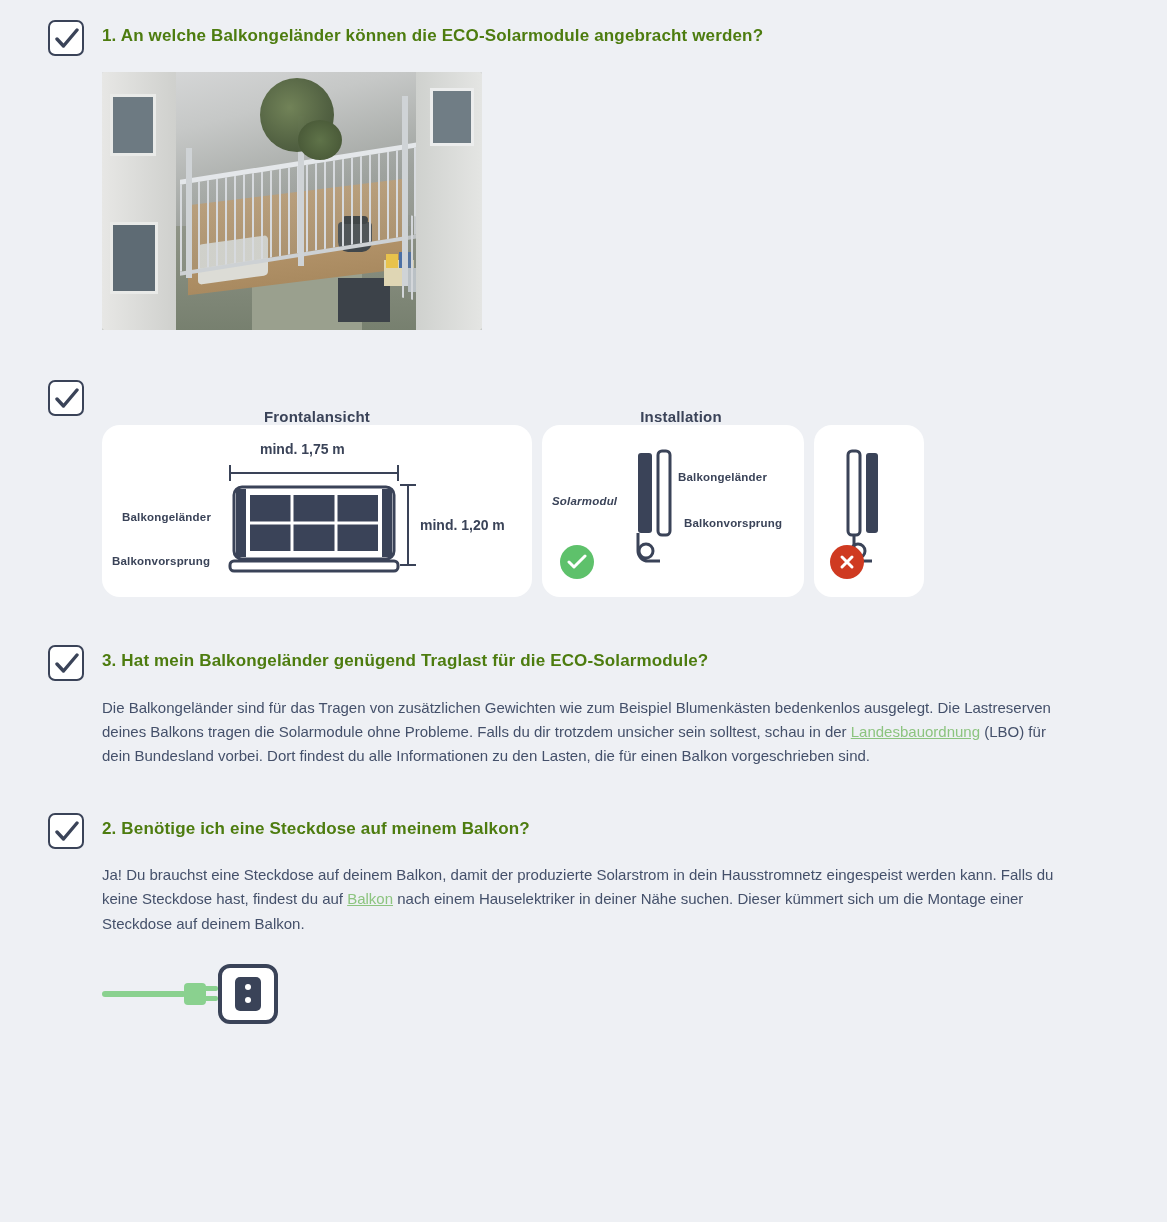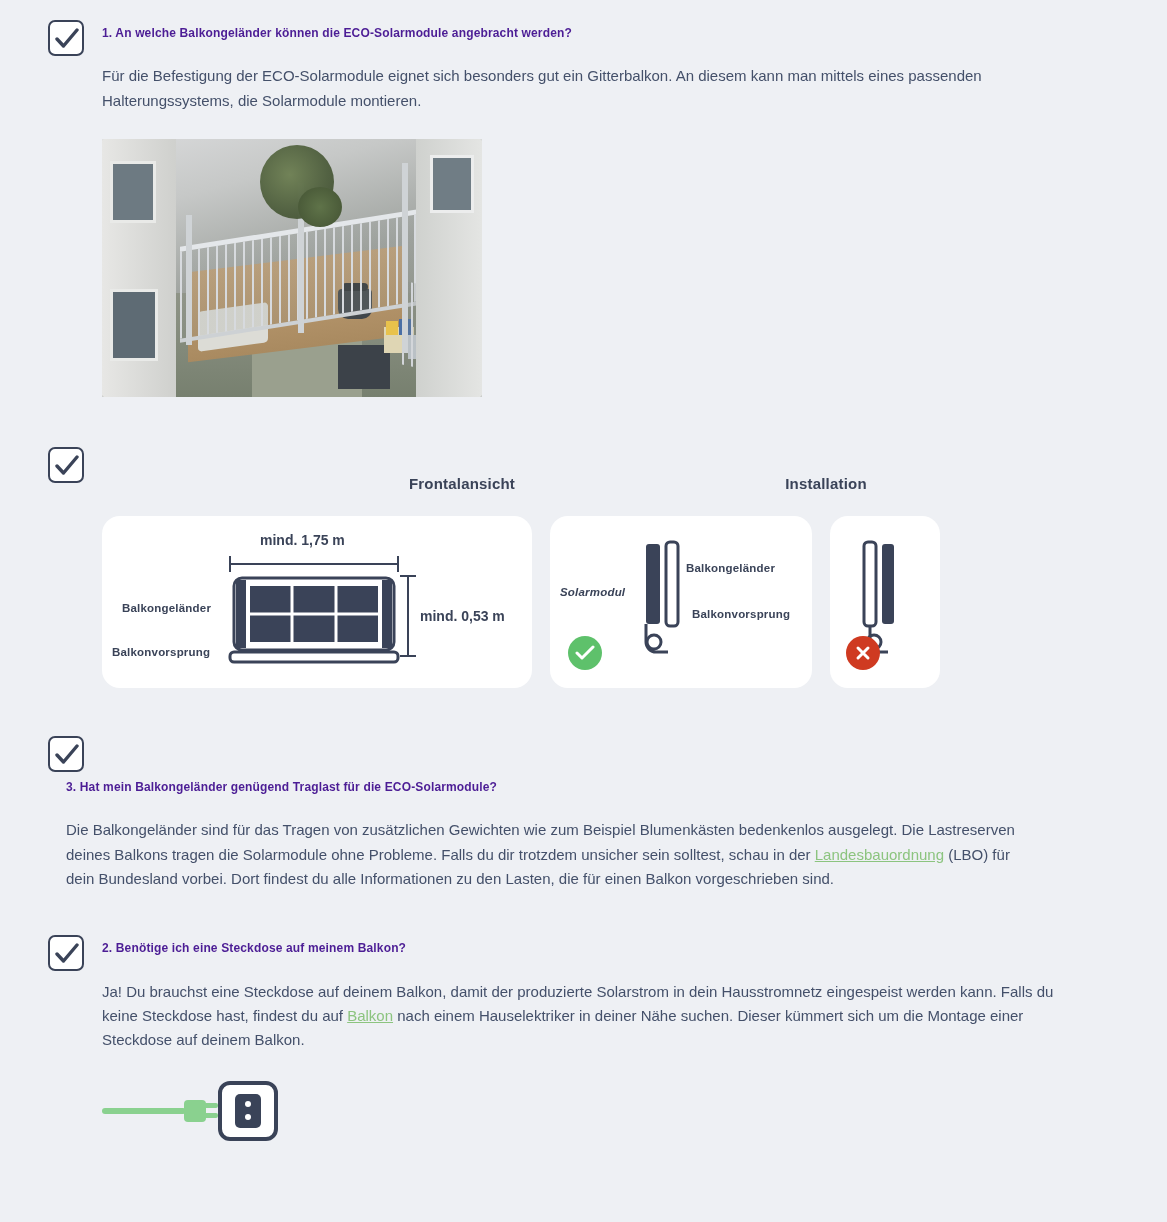--- a/index.html
+++ b/index.html
@@ -31,23 +31,23 @@
     background: #fff;
     position: relative;
     margin-top: 2px;
   }
   .check-box svg { position:absolute; left:5px; top:6px; }
   .faq-body {
     margin-left: 18px;
     width: 1000px;
   }
   .q-title {
-    font-size: 12px;
+    font-size: 17px;
     font-weight: bold;
-    color: #4c1d95;
+    color: #4d7c0f;
     letter-spacing: 0.15px;
     margin: 8px 0 0 0;
     line-height: 1.2;
   }
   .q-text {
     font-size: 15px;
     line-height: 1.62;
     color: #44506a;
     margin-top: 24px;
     width: 965px;
@@ -99,23 +99,23 @@
   .ph-grill { position:absolute; left:236px; top:150px; width:34px; height:30px; background:#41474b; border-radius:4px 4px 10px 10px;}
   .ph-grill:after { content:''; position:absolute; left:4px; top:-6px; width:26px; height:8px; background:#2f3437; border-radius:4px;}
   .ph-box { position:absolute; left:282px; top:188px; width:30px; height:26px; background:#dfd6b4;}
   .ph-box2 { position:absolute; left:306px; top:196px; width:26px; height:24px; background:#c8cfd6;}
   .ph-yellow { position:absolute; left:284px; top:182px; width:12px; height:14px; background:#e8c24c;}
   .ph-blue { position:absolute; left:297px; top:180px; width:12px; height:16px; background:#4a6fa5;}
   .ph-shadowbox { position:absolute; left:236px; top:206px; width:52px; height:44px; background:#3c4249; }
 
   
   .diagram-section { margin-top: 30px; }
-  .diagram-titles { display:flex;justify-content:center; }
+  .diagram-titles { display:flex; }
   .dt { font-size:15px; font-weight:bold; color:#3a4358; letter-spacing:.2px; }
-  .cards { display:flex; gap:18px; margin-top:24px; }
+  .cards { display:flex; gap:10px; margin-top:0; }
   .card {
     background:#fff; border-radius:18px;
   }
   .card-front { width:430px; height:172px; position:relative; }
   .card-side { width:262px; height:172px; position:relative; }
   .card-side2 { width:110px; height:172px; position:relative; }
   .lbl { position:absolute; font-size:11.5px; font-weight:bold; color:#3a4358; letter-spacing:.2px;}
   .dim { position:absolute; font-size:14px; font-weight:bold; color:#3a4358; }
 
   .badge-ok, .badge-no {
@@ -145,21 +145,20 @@
 <div class="page">
 
   <div class="faq-item" style="padding-top:18px;">
     <div class="check-box">
       <svg width="24" height="22" viewBox="0 0 24 22">
           <path d="M2 11 L8.5 18 L22 2" fill="none" stroke="#3a4358" stroke-width="3.4" stroke-linecap="round" stroke-linejoin="round"></path>
         </svg>
     </div>
     <div class="faq-body">
       <div class="q-title">1. An welche Balkongeländer können die ECO-Solarmodule angebracht werden?</div>
-      <div class="q-text">Für die Befestigung der ECO-Solarmodule eignet sich besonders gut ein Gitterbalkon. An diesem kann man mittels eines passenden Halterungssystems, die Solarmodule montieren.</div>
 
       <div class="photo-wrap">
         <div class="photo">
           <div class="ph-bg"></div>
           <div class="ph-floor"></div>
           <div class="ph-floor2"></div>
           <div class="ph-deck"></div>
           <div class="ph-shadowbox"></div>
           <div class="ph-chair"></div>
           <div class="ph-grill"></div>
@@ -215,21 +214,21 @@
               <line x1="234" y1="70" x2="234" y2="126" stroke="#fff" stroke-width="3"></line>
               <rect x="134" y="64" width="10" height="68" fill="#3a4358"></rect>
               <rect x="280" y="64" width="10" height="68" fill="#3a4358"></rect>
 
               <rect x="128" y="136" width="168" height="10" rx="4" fill="none" stroke="#3a4358" stroke-width="3"></rect>
 
               <line x1="306" y1="60" x2="306" y2="140" stroke="#3a4358" stroke-width="2"></line>
               <line x1="298" y1="60" x2="314" y2="60" stroke="#3a4358" stroke-width="2"></line>
               <line x1="298" y1="140" x2="314" y2="140" stroke="#3a4358" stroke-width="2"></line>
             </svg>
-            <div class="dim" style="left:318px; top:92px;">mind. 0,53 m</div>
+            <div class="dim" style="left:318px; top:92px;">mind. 1,20 m</div>
             <div class="lbl" style="left:20px; top:86px;">Balkongeländer</div>
             <div class="lbl" style="left:10px; top:130px;">Balkonvorsprung</div>
           </div>
 
           <div class="card card-side">
             <svg width="262" height="172" style="position:absolute; left:0; top:0;">
 
               <rect x="96" y="28" width="14" height="80" rx="3" fill="#3a4358"></rect>
 
               <rect x="116" y="26" width="12" height="84" rx="4" fill="none" stroke="#3a4358" stroke-width="3"></rect>
@@ -258,21 +257,21 @@
               <svg width="18" height="18" viewBox="0 0 18 18">
                   <path d="M4 4 L14 14 M14 4 L4 14" stroke="#fff" stroke-width="3" stroke-linecap="round"></path>
                 </svg>
             </div>
           </div>
         </div>
       </div>
     </div>
   </div>
 
-  <div class="faq-item" style="padding-top:46px;flex-direction:column;">
+  <div class="faq-item" style="padding-top:46px;">
     <div class="check-box">
       <svg width="24" height="22" viewBox="0 0 24 22">
           <path d="M2 11 L8.5 18 L22 2" fill="none" stroke="#3a4358" stroke-width="3.4" stroke-linecap="round" stroke-linejoin="round"></path>
         </svg>
     </div>
     <div class="faq-body">
       <div class="q-title">3. Hat mein Balkongeländer genügend Traglast für die ECO-Solarmodule?</div>
       <div class="q-text wide"><span>Die Balkongeländer sind für das Tragen von zusätzlichen Gewichten wie zum Beispiel Blumenkästen bedenkenlos ausgelegt. Die Lastreserven deines Balkons tragen die Solarmodule ohne Probleme. Falls du dir trotzdem unsicher sein solltest, schau in der </span><a class="link" href="#">Landesbauordnung</a><span> (LBO) für dein Bundesland vorbei. Dort findest du alle Informationen zu den Lasten, die für einen Balkon vorgeschrieben sind.</span></div>
     </div>
   </div>

